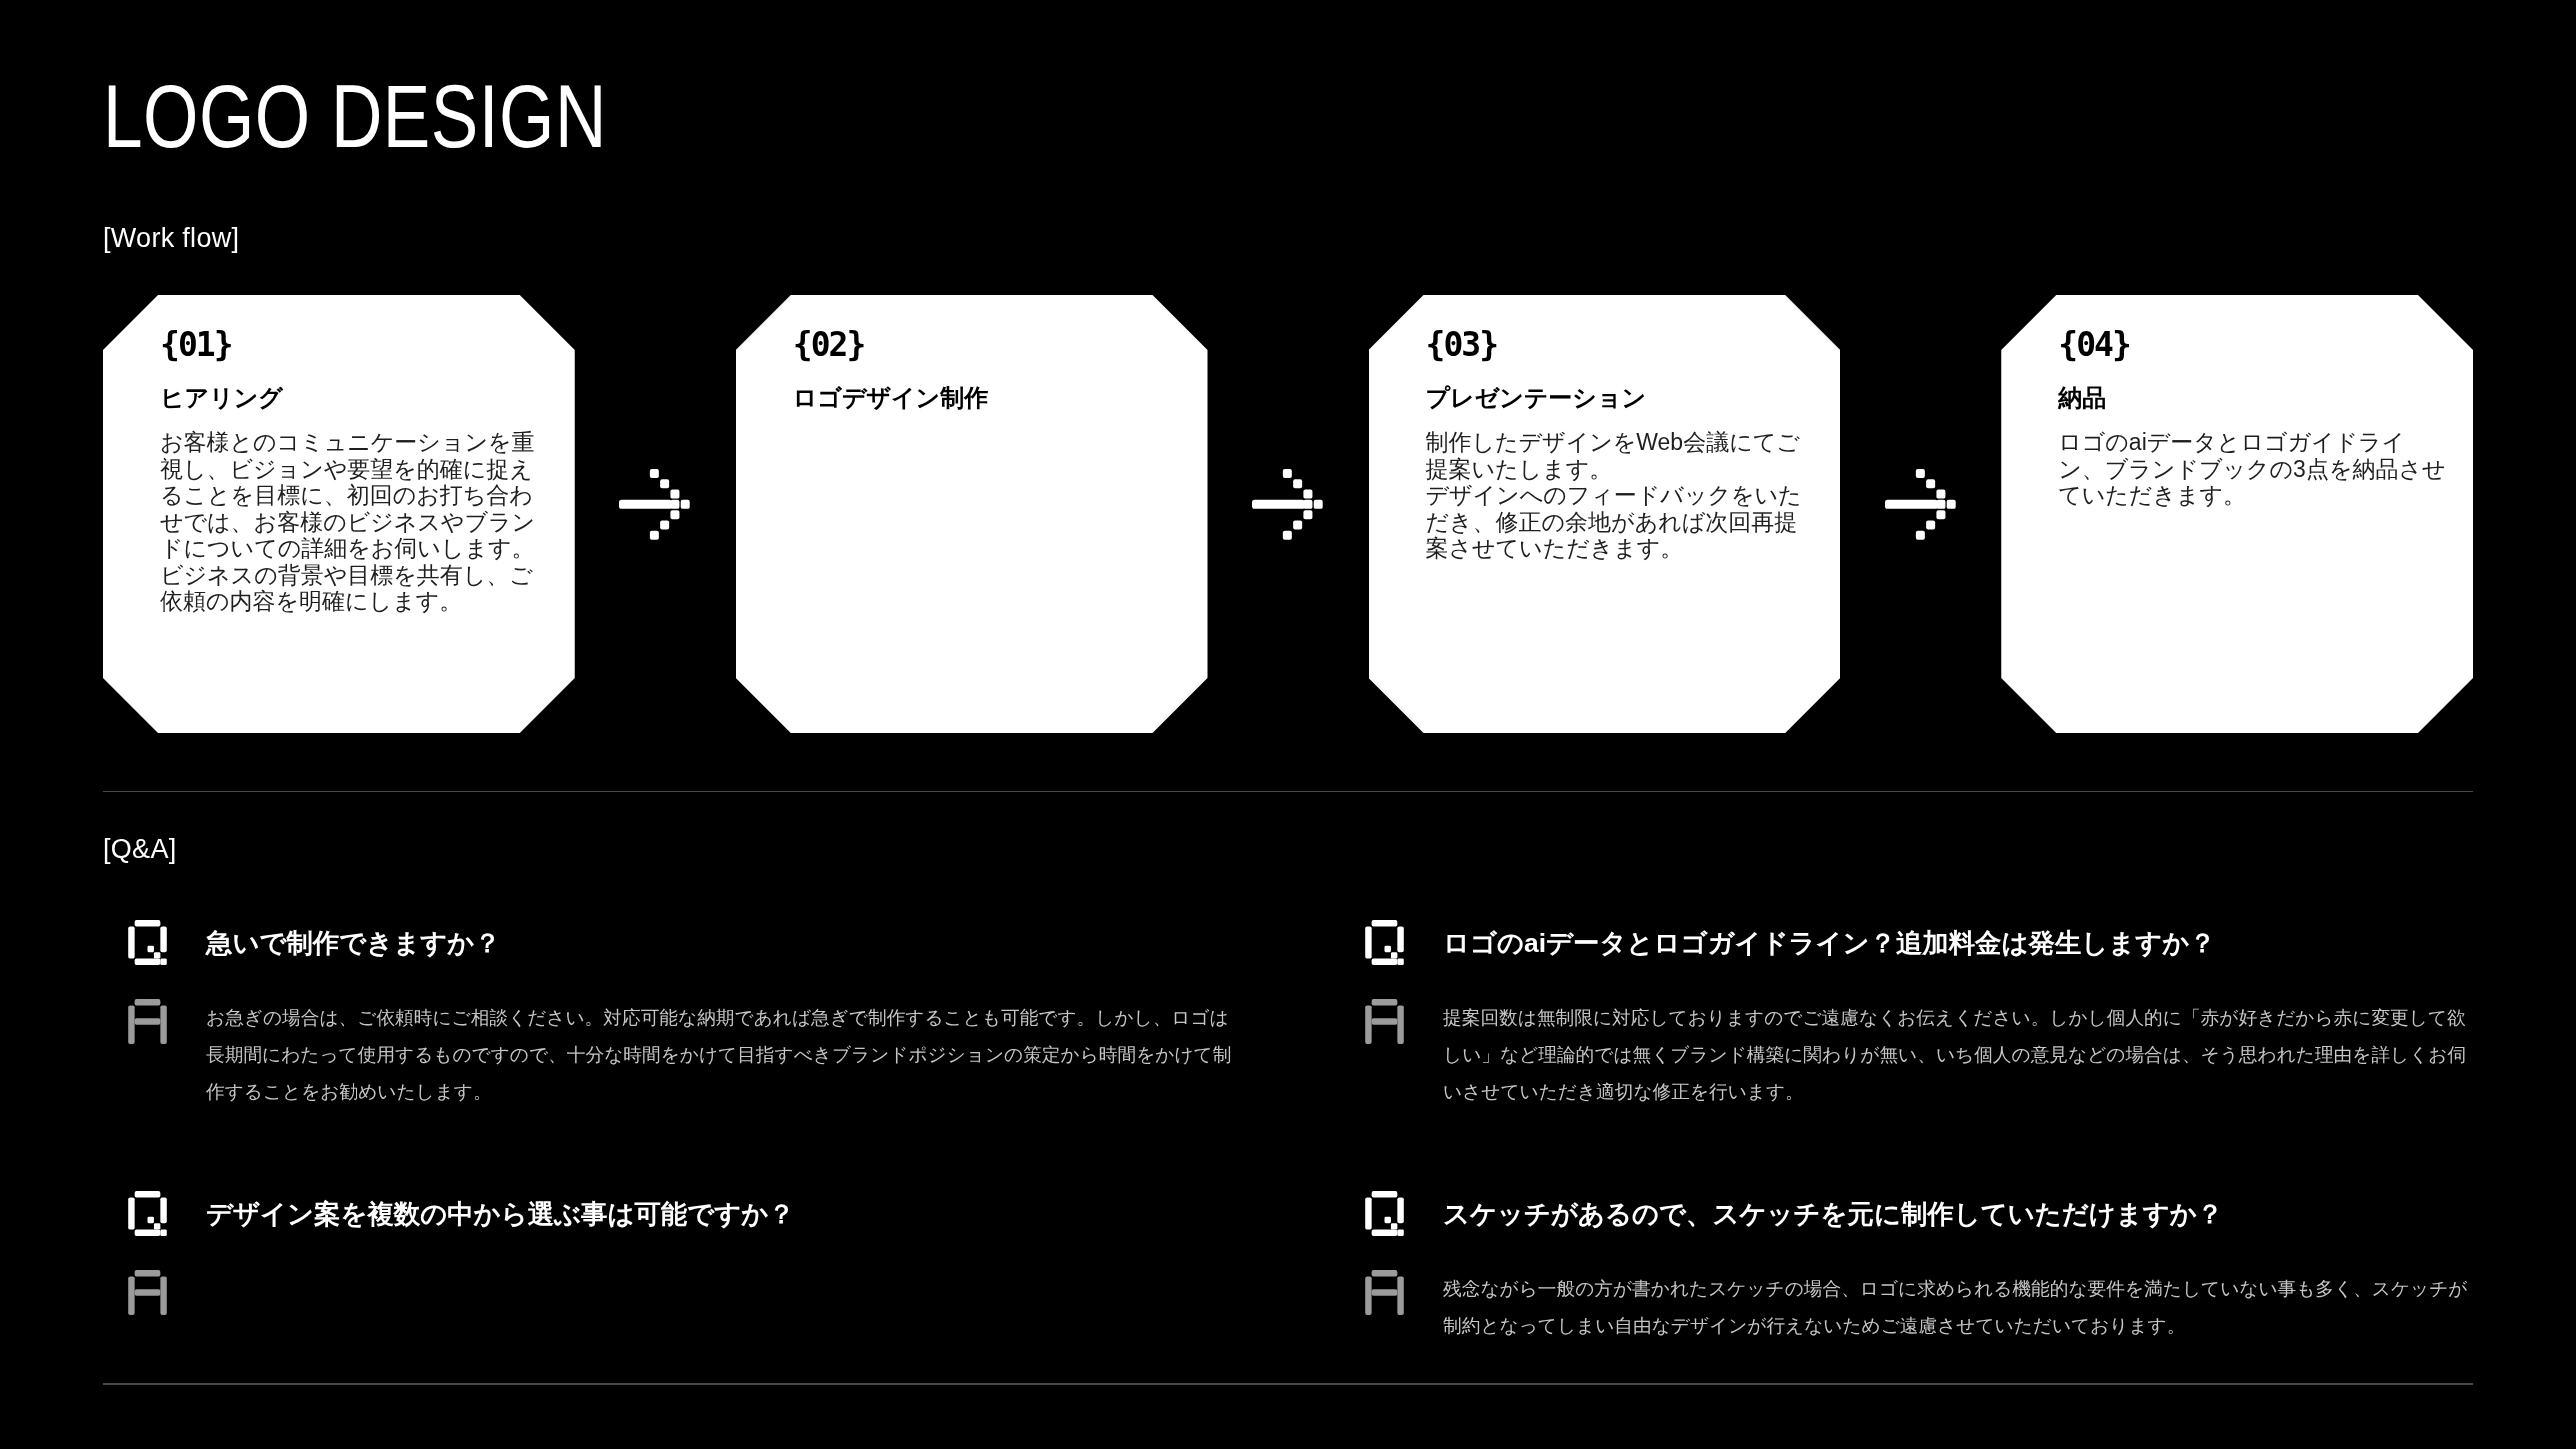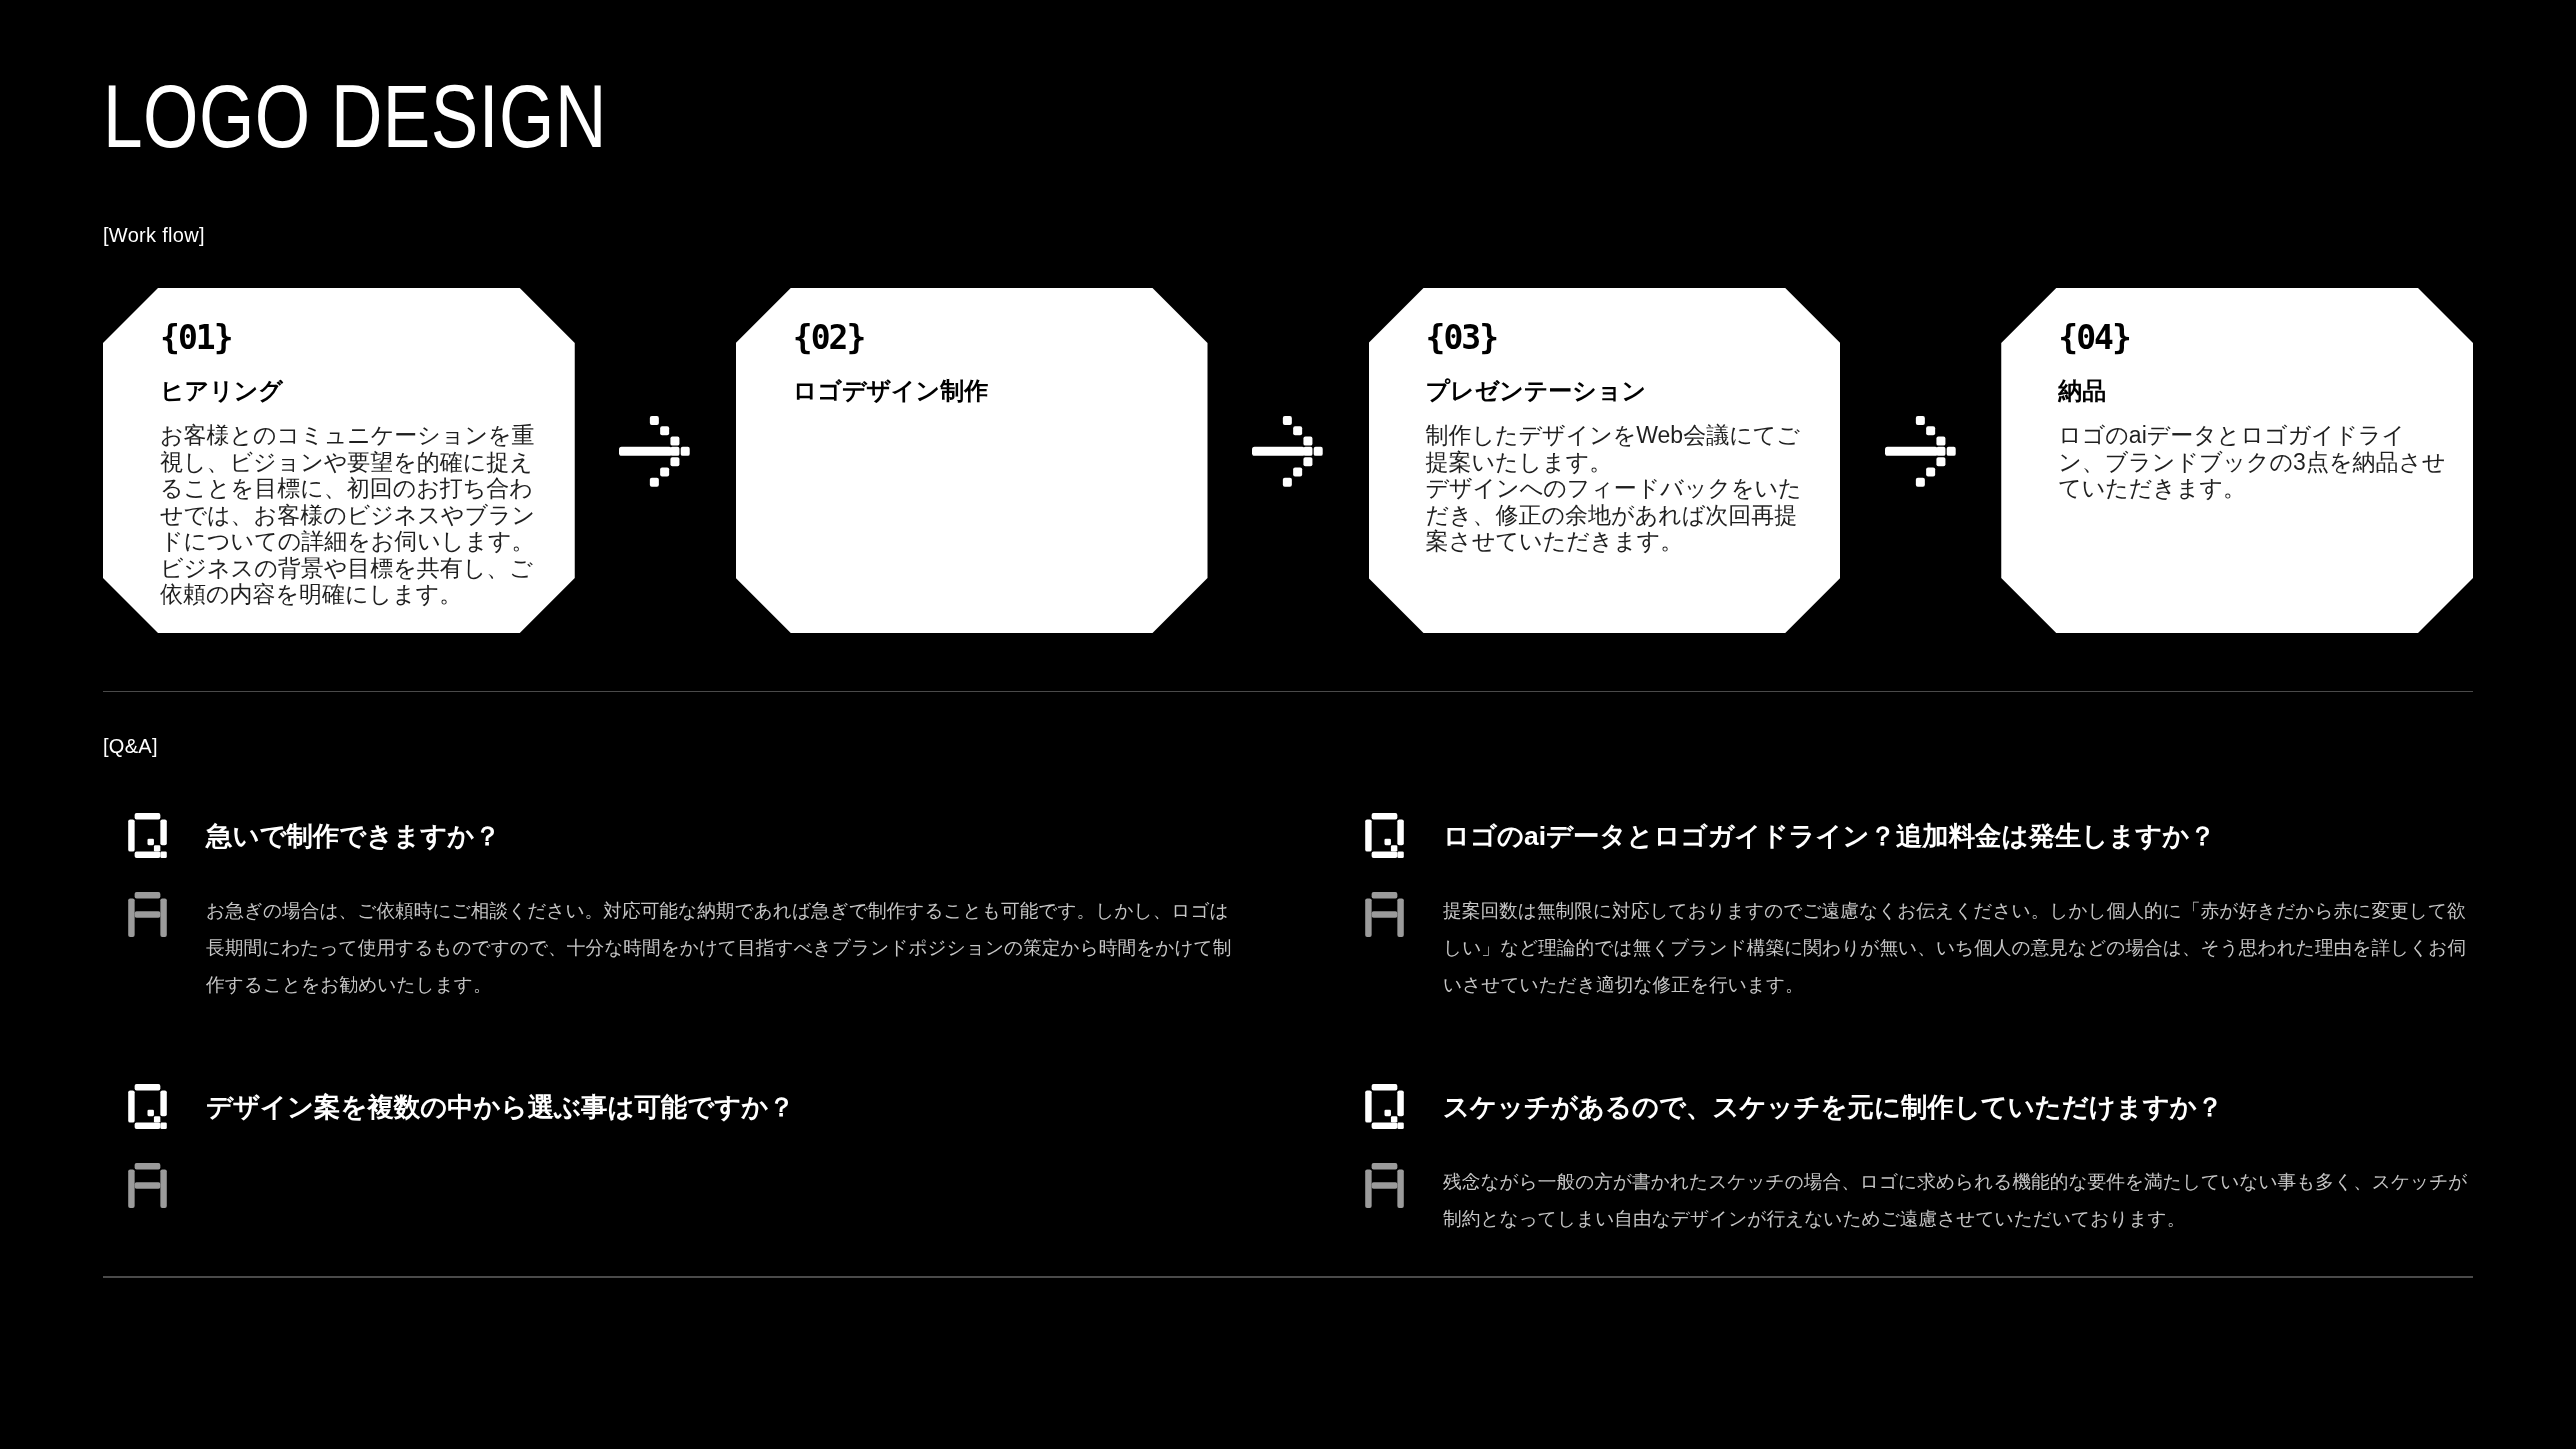--- a/index.html
+++ b/index.html
@@ -23,31 +23,31 @@
   .page-title{
     margin-top:72px;
     font-size:89px;font-weight:400;line-height:1;
     letter-spacing:0.6px;white-space:nowrap;
   }
   .page-title .stretch{
     display:inline-block;
     transform:scaleX(0.80);transform-origin:0 50%;
   }
   .section-label{
-    font-size:20px;font-weight:400;line-height:1;
+    font-size:27px;font-weight:400;line-height:1;
     color:var(--white);letter-spacing:0.3px;
   }
   .label-workflow{margin-top:64px;}
   
   .workflow-row{
     margin-top:43px;
     display:flex;align-items:stretch;
   }
   .wf-box{
-    flex:1 1 0;height:345px;background:var(--white);
+    flex:1 1 0;height:438px;background:var(--white);
     clip-path:polygon(55px 0,calc(100% - 55px) 0,100% 55px,100% calc(100% - 55px),calc(100% - 55px) 100%,55px 100%,0 calc(100% - 55px),0 55px);
     padding:0 24.5px 0 57px;
     color:var(--box-text);
   }
   .wf-number{
     margin-top:33px;
     font-family:"DejaVu Sans Mono","Liberation Mono",monospace;
     font-size:33px;font-weight:700;line-height:1;
     letter-spacing:-0.06em;color:var(--box-heading);
   }

